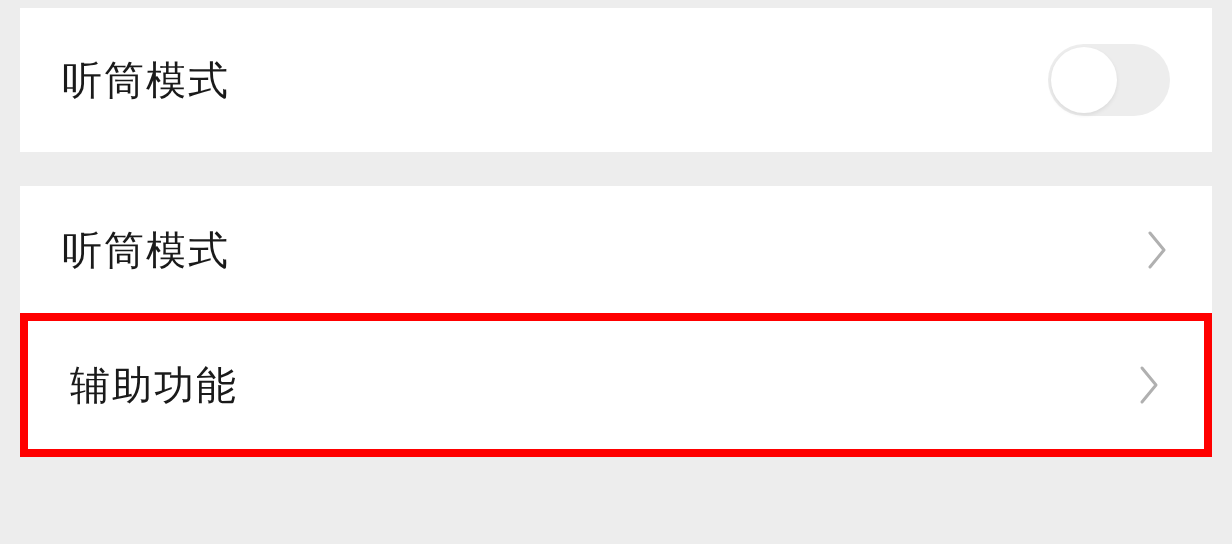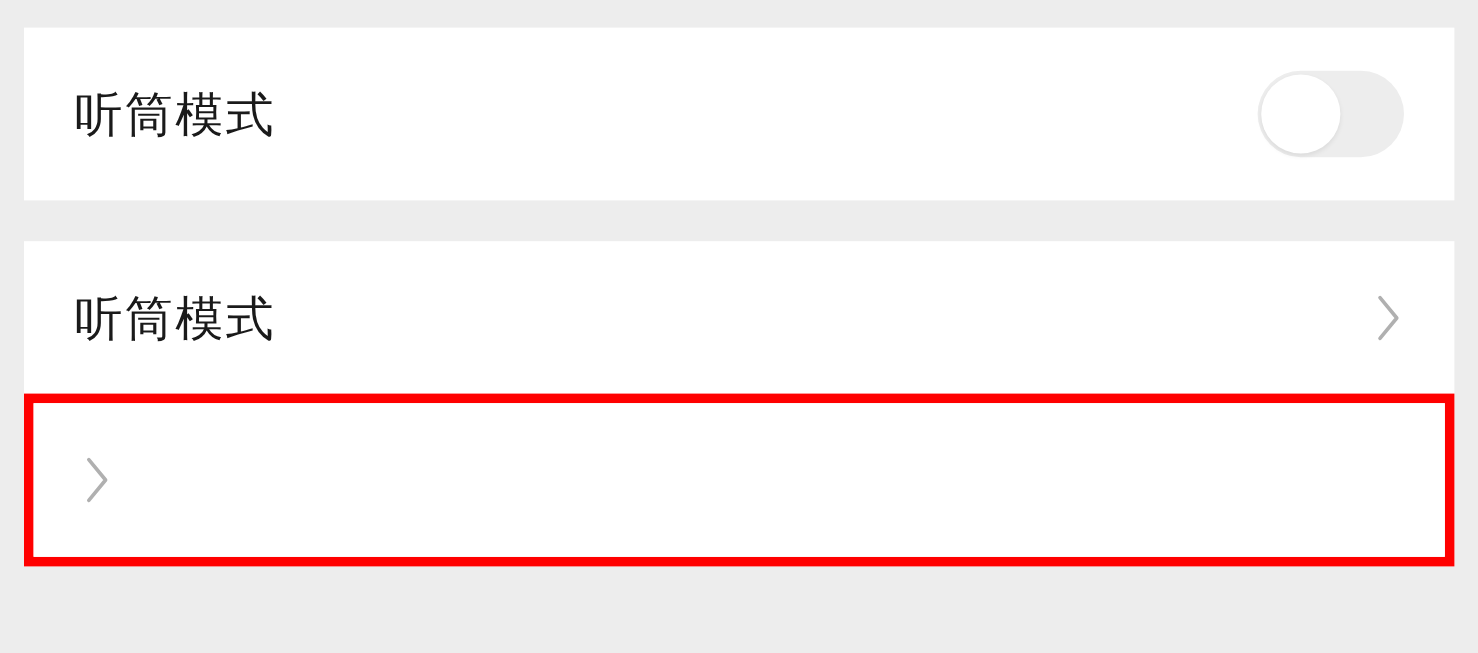--- a/index.html
+++ b/index.html
@@ -10,21 +10,21 @@
     
     body {
       width: 1232px;
       height: 544px;
       background: #ededed;
       font-family: -apple-system, BlinkMacSystemFont, "PingFang SC", "Hiragino Sans GB", "Microsoft YaHei", sans-serif;
       overflow: hidden;
     }
     
     .container {
-      padding: 23px 20px;
+      padding: 8px 20px;
     }
     
     .section {
       background: #ffffff;
       margin-bottom: 34px;
     }
     
     .row {
       display: flex;
       align-items: center;
@@ -103,20 +103,21 @@
       <span class="row-label">听筒模式</span>
       <div class="chevron">
         <svg viewBox="0 0 24 42" fill="none">
           <path d="M4 4 L18 21 L4 38" stroke="#b0b0b0" stroke-width="3" stroke-linecap="round" stroke-linejoin="round"></path>
         </svg>
       </div>
     </div>
 
     <div class="highlight-box">
       <div class="row">
+        <span class="row-label">辅助功能</span>
         <div class="chevron">
           <svg viewBox="0 0 24 42" fill="none">
             <path d="M4 4 L18 21 L4 38" stroke="#b0b0b0" stroke-width="3" stroke-linecap="round" stroke-linejoin="round"></path>
           </svg>
         </div>
       </div>
     </div>
   </div>
 
 </div>

